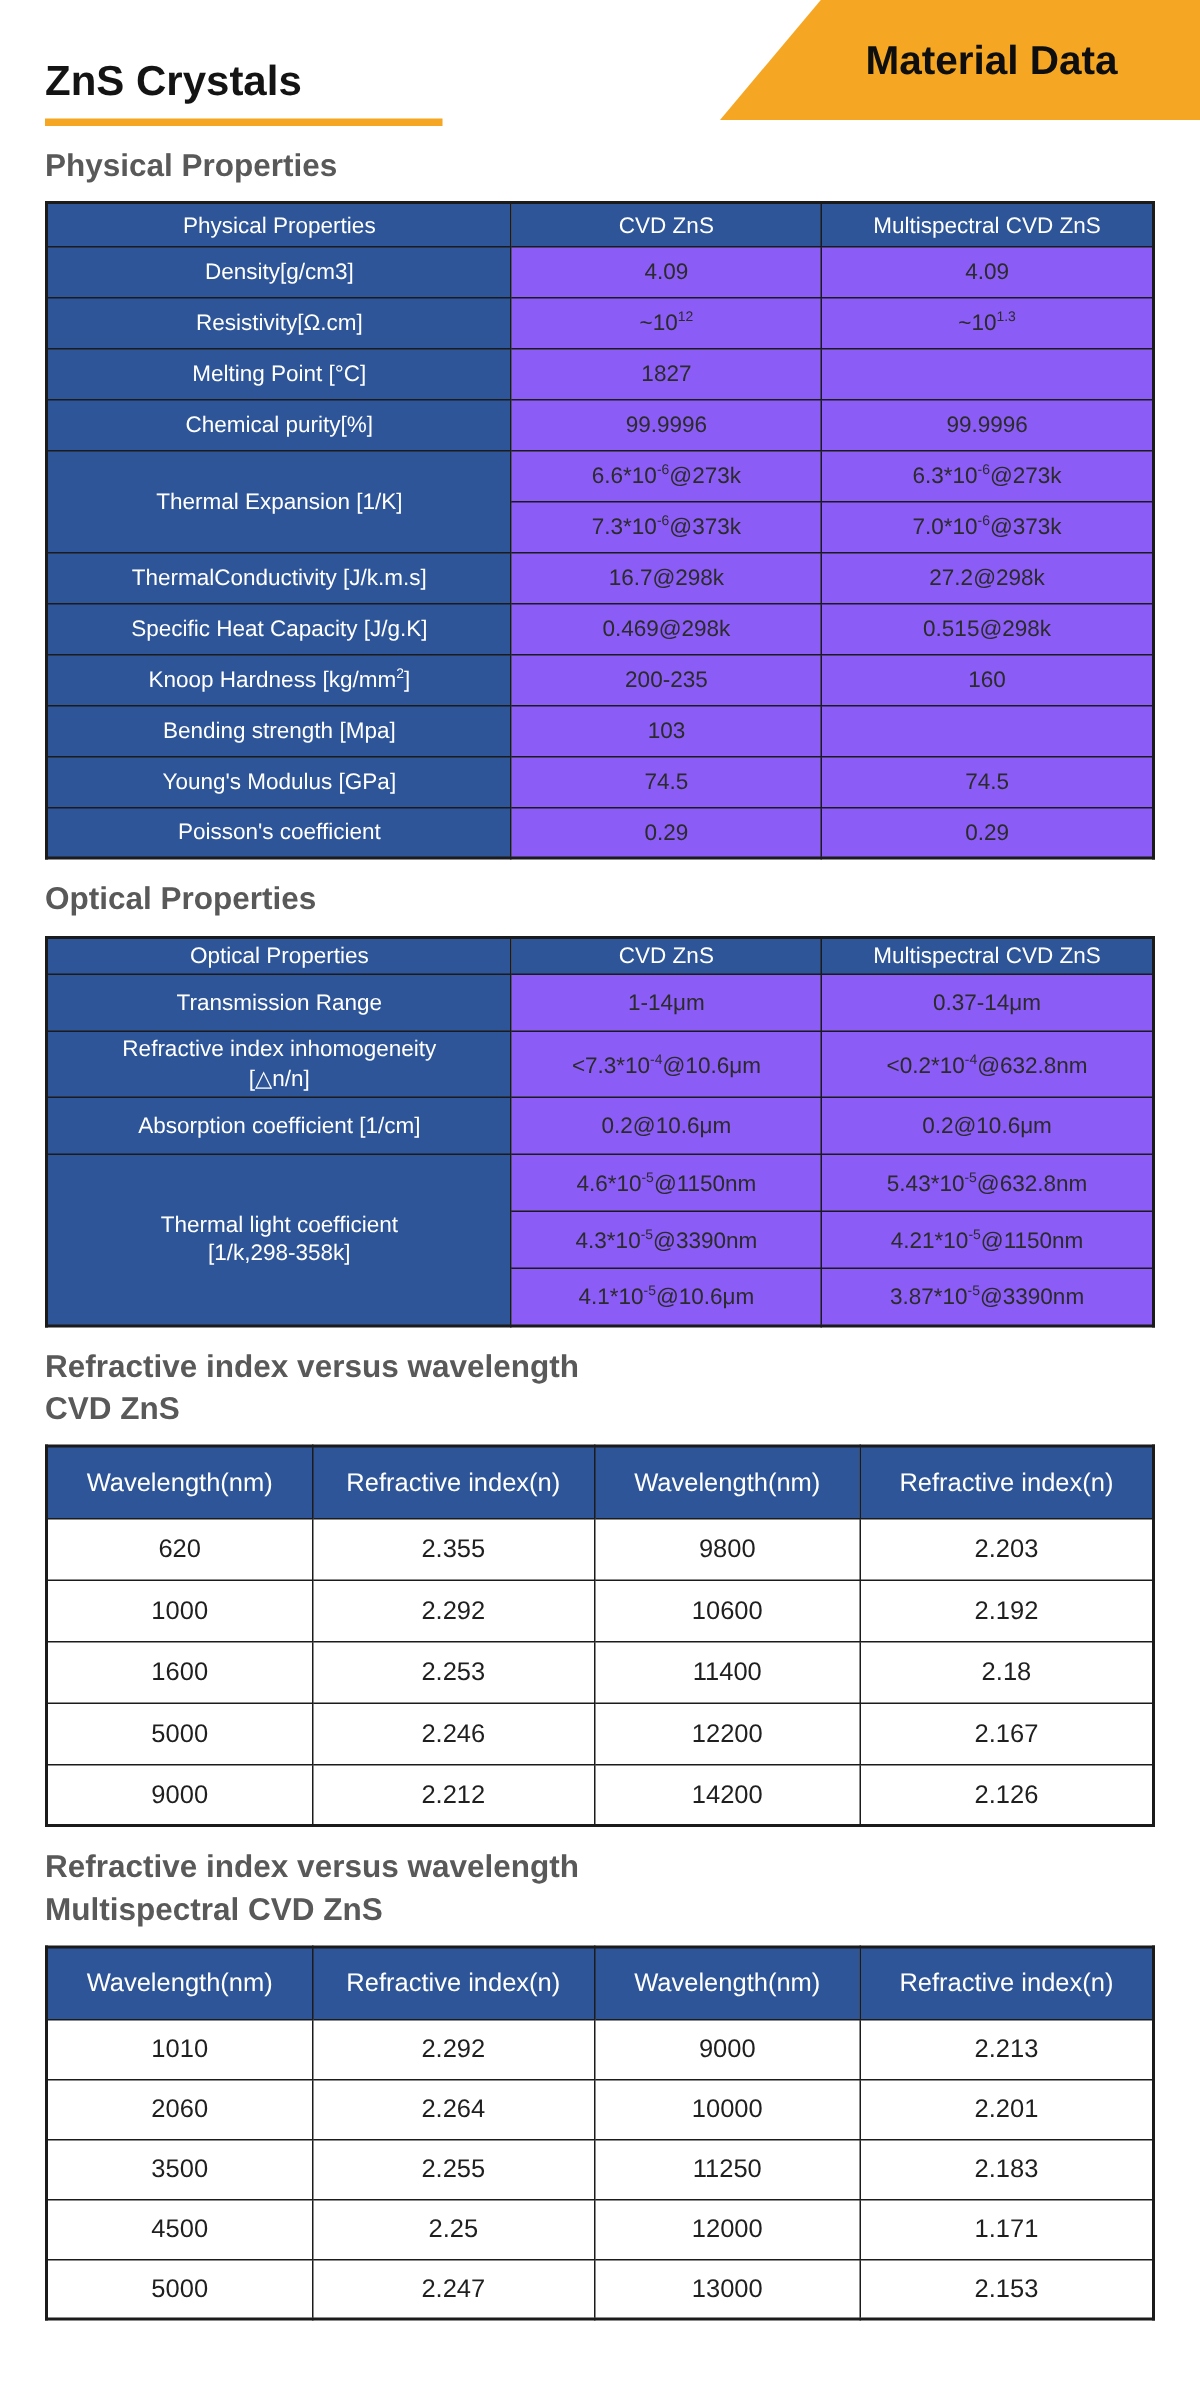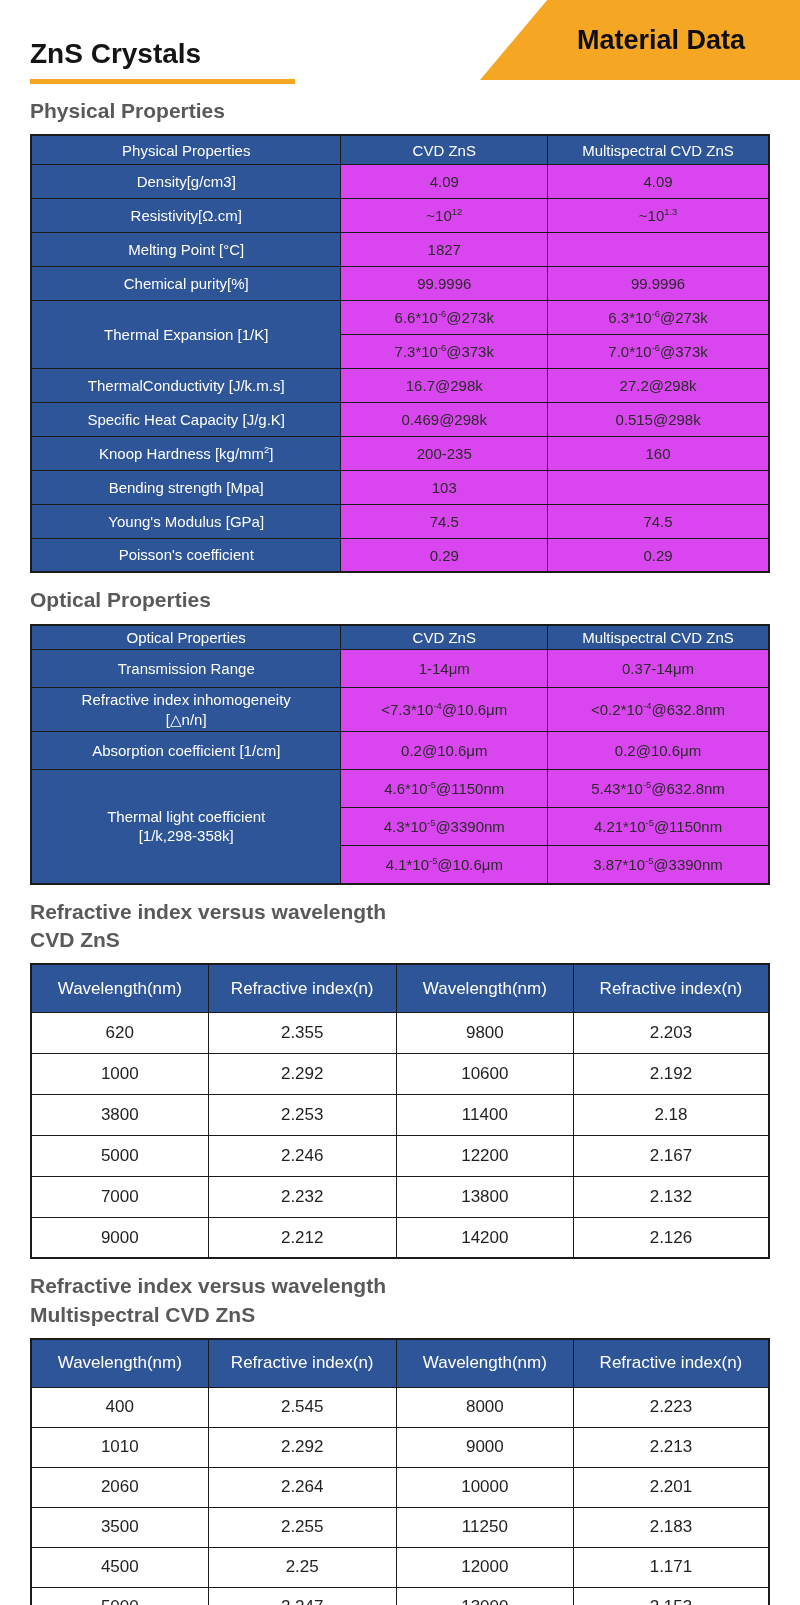--- a/index.html
+++ b/index.html
@@ -45,21 +45,21 @@
   th,td{border:1px solid var(--border-dark);text-align:center;vertical-align:middle;padding:2px 4px;}
   sup{font-size:0.62em;}
 
   
   .prop-table th.hdr{
     background:var(--blue);color:#ffffff;font-weight:normal;font-size:15px;
   }
   .prop-table th.lbl{
     background:var(--blue);color:#ffffff;font-weight:normal;font-size:15px;line-height:1.3;
   }
-  .prop-table td.val{font-size:15px;color:#2b2b2b;background:#d946ef;}
+  .prop-table td.val{font-size:15px;color:#2b2b2b;background:#8b5cf6;}
   .prop-table col.c1{width:42%;}
   .prop-table col.c2{width:28%;}
   .prop-table col.c3{width:30%;}
   .prop-table.physical th.hdr{height:29px;}
   .prop-table.physical td.val{height:34px;}
   .prop-table.optical th.hdr{height:25px;}
   .prop-table.optical td.val{height:38px;}
 
   
   .grid-table th.ghdr{
@@ -229,36 +229,30 @@
           <td class="gval">9800</td>
           <td class="gval">2.203</td>
         </tr>
         <tr>
           <td class="gval">1000</td>
           <td class="gval">2.292</td>
           <td class="gval">10600</td>
           <td class="gval">2.192</td>
         </tr>
         <tr>
-          <td class="gval">3800</td>
+          <td class="gval">1600</td>
           <td class="gval">2.253</td>
           <td class="gval">11400</td>
           <td class="gval">2.18</td>
         </tr>
         <tr>
           <td class="gval">5000</td>
           <td class="gval">2.246</td>
           <td class="gval">12200</td>
           <td class="gval">2.167</td>
-        </tr>
-        <tr>
-          <td class="gval">7000</td>
-          <td class="gval">2.232</td>
-          <td class="gval">13800</td>
-          <td class="gval">2.132</td>
         </tr>
         <tr>
           <td class="gval">9000</td>
           <td class="gval">2.212</td>
           <td class="gval">14200</td>
           <td class="gval">2.126</td>
         </tr>
       </tbody>
     </table>
 
@@ -274,26 +268,20 @@
         <col class="g4">
       </colgroup>
   <tbody>
         <tr>
           <th class="ghdr">Wavelength(nm)</th>
           <th class="ghdr">Refractive index(n)</th>
           <th class="ghdr">Wavelength(nm)</th>
           <th class="ghdr">Refractive index(n)</th>
         </tr>
         <tr>
-          <td class="gval">400</td>
-          <td class="gval">2.545</td>
-          <td class="gval">8000</td>
-          <td class="gval">2.223</td>
-        </tr>
-        <tr>
           <td class="gval">1010</td>
           <td class="gval">2.292</td>
           <td class="gval">9000</td>
           <td class="gval">2.213</td>
         </tr>
         <tr>
           <td class="gval">2060</td>
           <td class="gval">2.264</td>
           <td class="gval">10000</td>
           <td class="gval">2.201</td>

